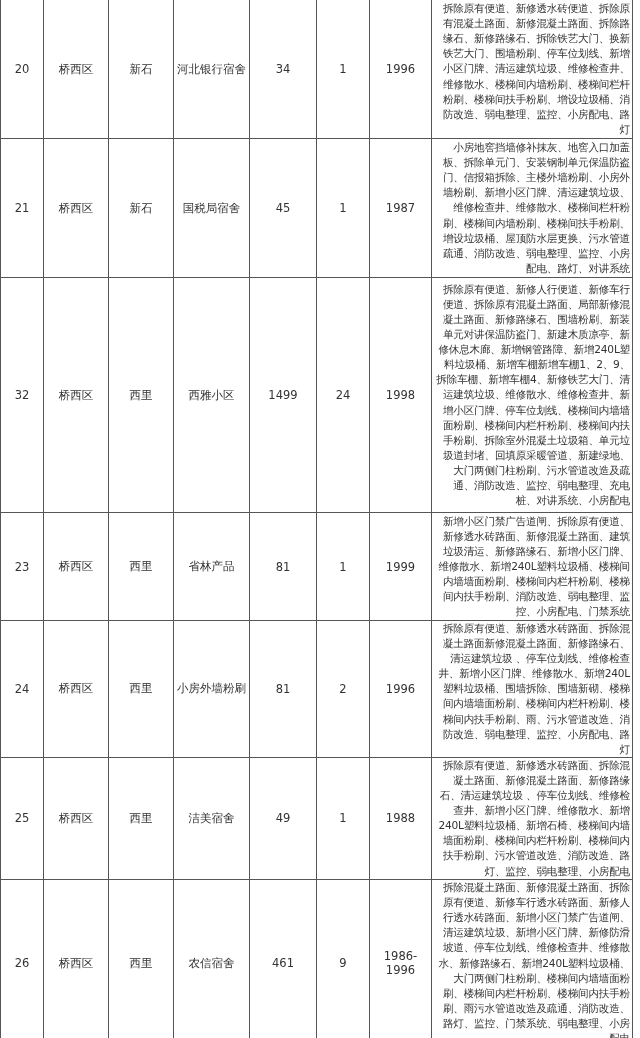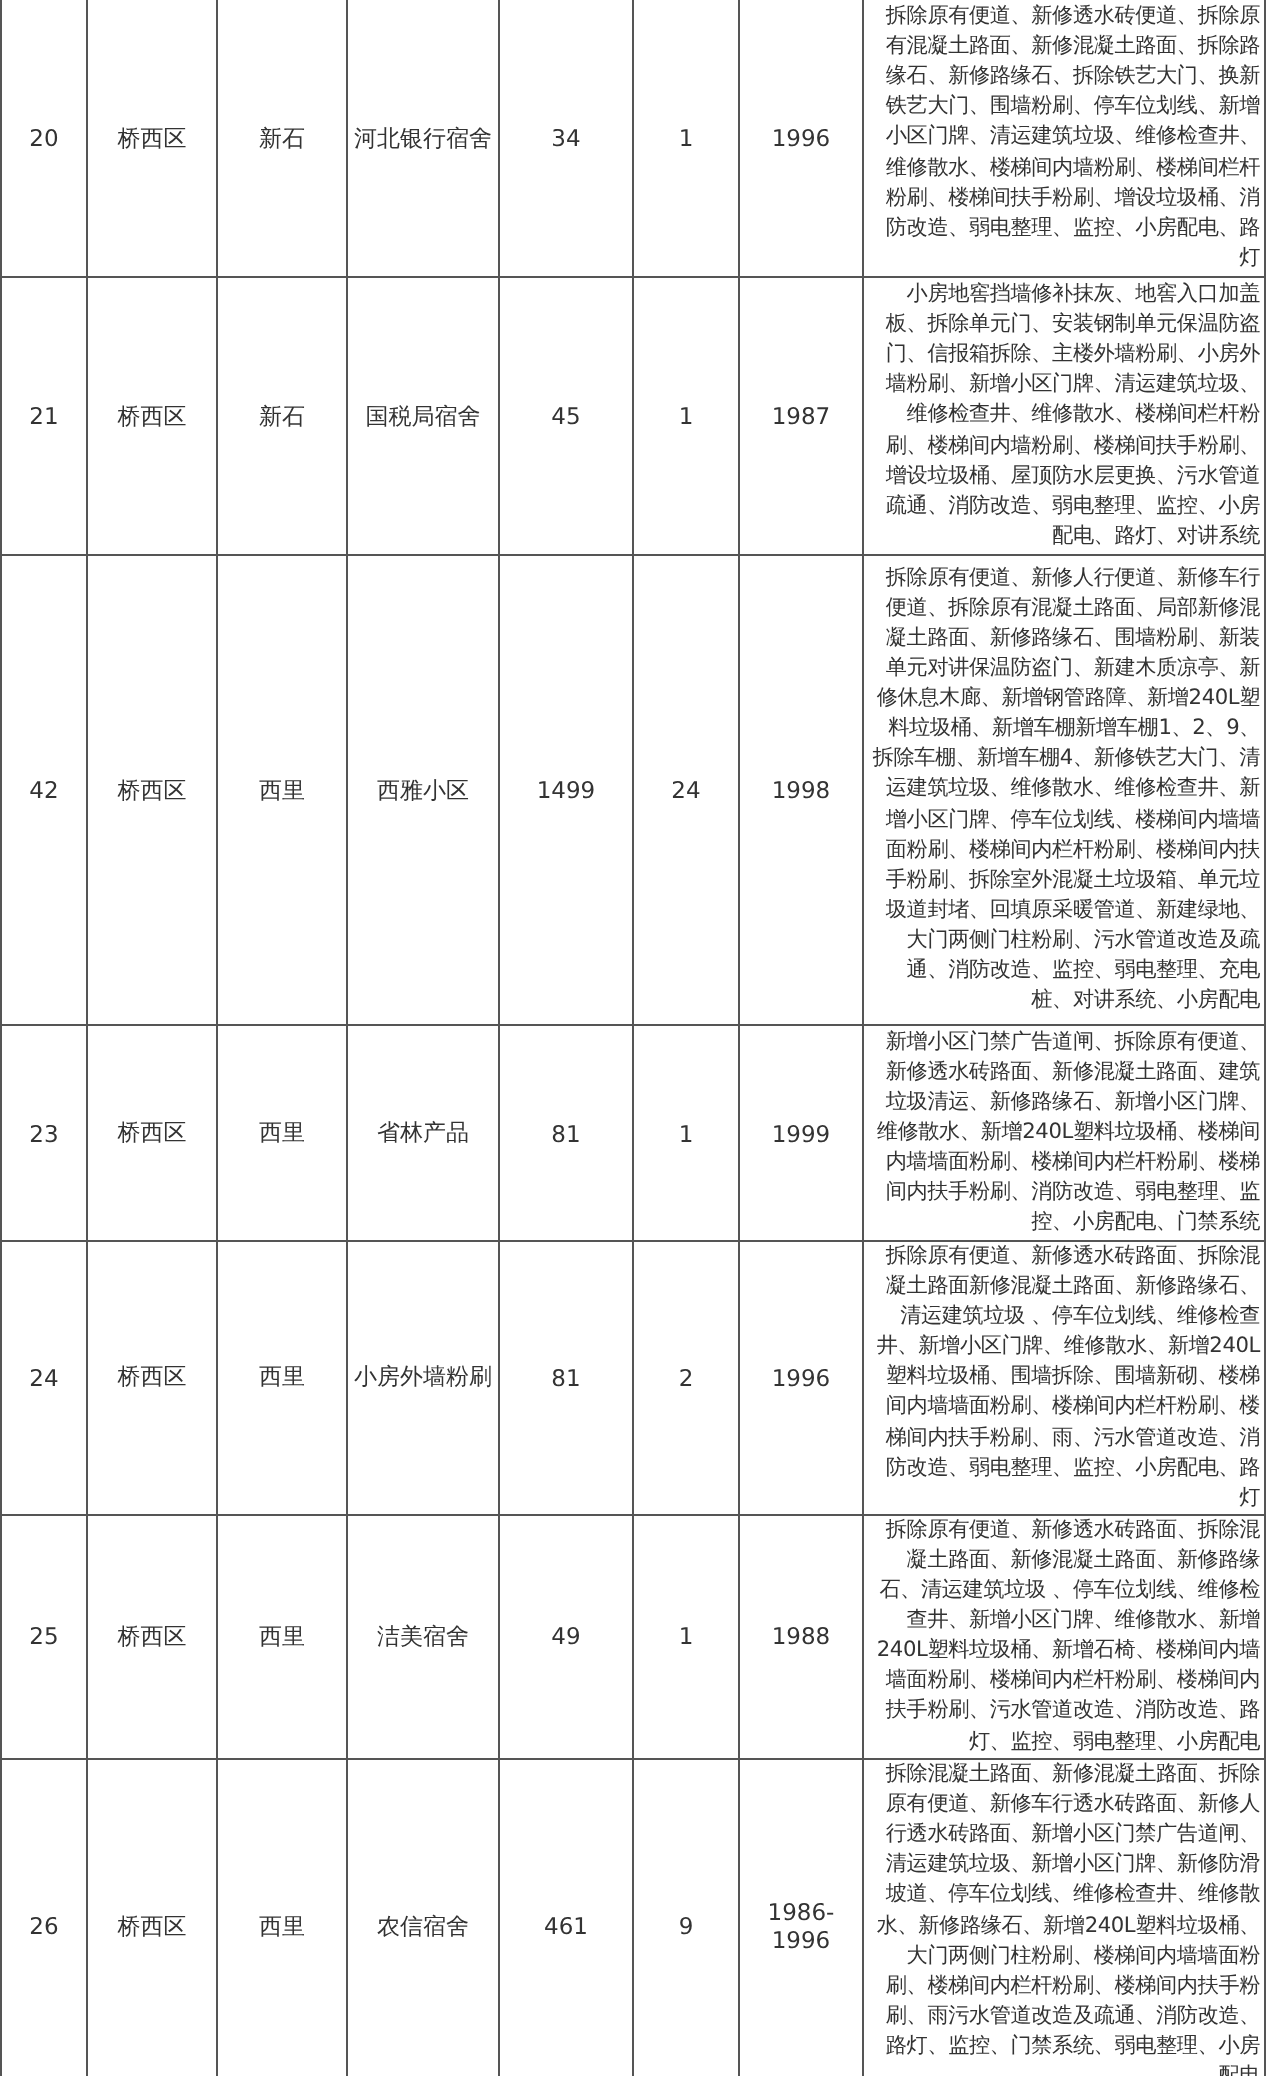--- a/index.html
+++ b/index.html
@@ -64,21 +64,21 @@
       <td>21</td>
       <td>桥西区</td>
       <td>新石</td>
       <td>国税局宿舍</td>
       <td>45</td>
       <td>1</td>
       <td>1987</td>
       <td class="desc">小房地窖挡墙修补抹灰、地窖入口加盖板、拆除单元门、安装钢制单元保温防盗门、信报箱拆除、主楼外墙粉刷、小房外墙粉刷、新增小区门牌、清运建筑垃圾、维修检查井、维修散水、楼梯间栏杆粉刷、楼梯间内墙粉刷、楼梯间扶手粉刷、增设垃圾桶、屋顶防水层更换、污水管道疏通、消防改造、弱电整理、监控、小房配电、路灯、对讲系统</td>
     </tr>
     <tr style="height:235px;">
-      <td>42</td>
+      <td>32</td>
       <td>桥西区</td>
       <td>西里</td>
       <td>西雅小区</td>
       <td>1499</td>
       <td>24</td>
       <td>1998</td>
       <td class="desc">拆除原有便道、新修人行便道、新修车行便道、拆除原有混凝土路面、局部新修混凝土路面、新修路缘石、围墙粉刷、新装单元对讲保温防盗门、新建木质凉亭、新修休息木廊、新增钢管路障、新增240L塑料垃圾桶、新增车棚新增车棚1、2、9、拆除车棚、新增车棚4、新修铁艺大门、清运建筑垃圾、维修散水、维修检查井、新增小区门牌、停车位划线、楼梯间内墙墙面粉刷、楼梯间内栏杆粉刷、楼梯间内扶手粉刷、拆除室外混凝土垃圾箱、单元垃圾道封堵、回填原采暖管道、新建绿地、大门两侧门柱粉刷、污水管道改造及疏通、消防改造、监控、弱电整理、充电桩、对讲系统、小房配电</td>
     </tr>
     <tr style="height:108px;">
       <td>23</td>

